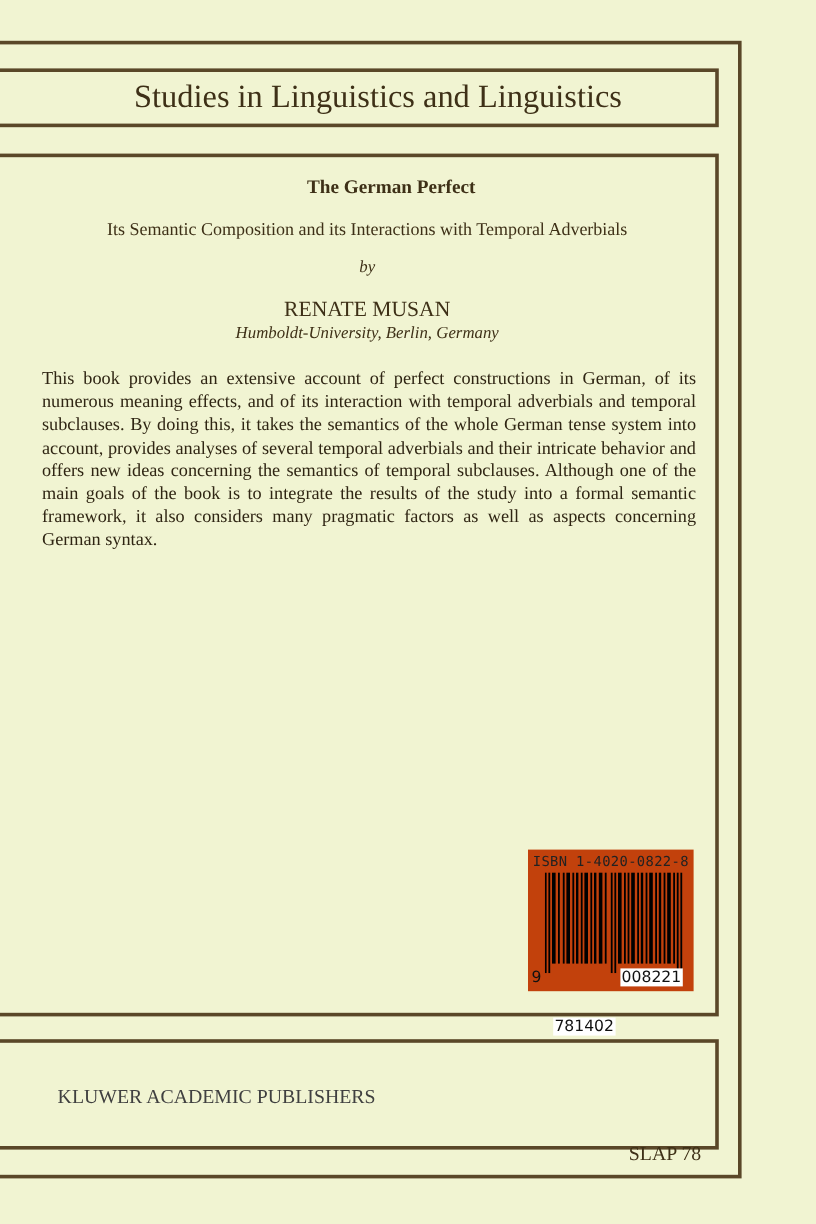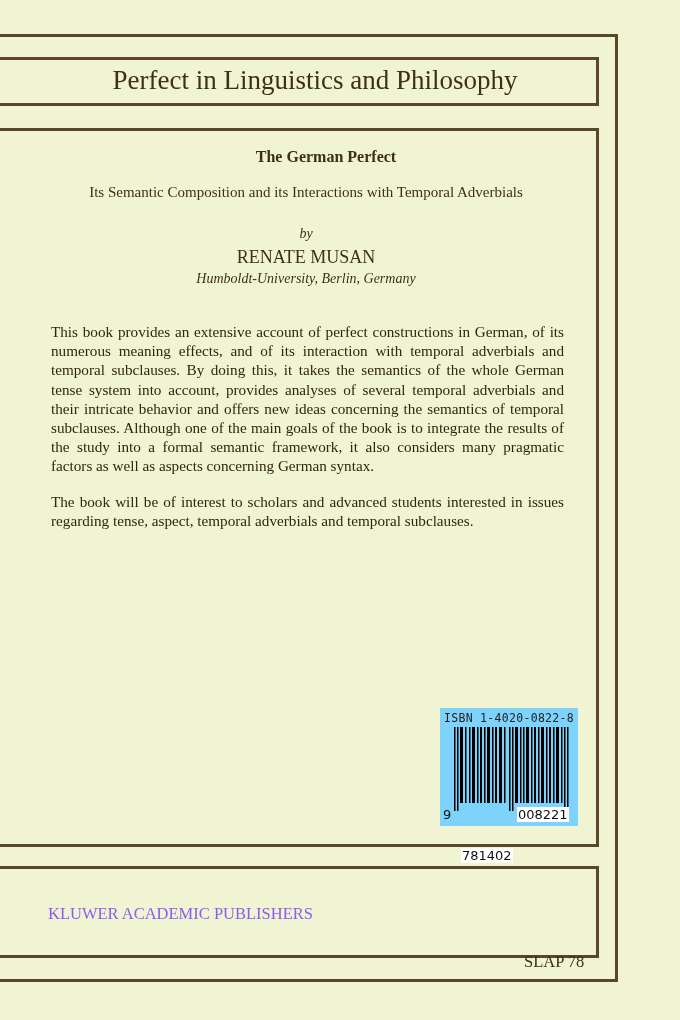--- a/index.html
+++ b/index.html
@@ -24,78 +24,77 @@
       position: absolute; left: 0; width: 630px; top: 60px;
       text-align: center; font-size: 27px; line-height: 40px;
       color: #3e3017;
     }
     .center-line {
       position: absolute; left: 0; width: 612px; text-align: center;
       color: #3e3017;
     }
     #book-title { top: 148px; font-size: 16px; font-weight: bold; margin-left: 20px; }
     #book-subtitle { top: 184px; font-size: 15px; }
-    #by-line { top: 226px; font-size: 14px; font-style: italic; }
+    #by-line { top: 216px; font-size: 14px; font-style: italic; }
     #author { top: 247px; font-size: 18px; }
     #affiliation { top: 271px; font-size: 14px; font-style: italic; }
 
     #blurb {
       position: absolute; left: 35px; top: 306px; width: 545px;
       font-size: 15.2px; line-height: 19.2px; text-align: justify;
       color: #2f2513;
     }
-    #blurb p { margin: 16px; }
+    #blurb p { margin: 0; }
 
     #barcode-block {
       position: absolute; left: 440px; top: 708px; width: 138px; height: 118px;
-      background: #7dd3fc;
+      background: #c2410c;
     }
     #isbn-label {
       position: absolute; top: 3px; left: 0; width: 138px; text-align: center;
       font-family: "DejaVu Sans Mono", "Liberation Mono", monospace;
       font-size: 11.5px; color: #222; letter-spacing: 0.3px;
     }
     #bars {
       position: absolute; left: 14px; top: 19px; width: 116px; height: 84px;
     }
     #barcode-digits {
       position: absolute; left: 0; top: 99px; width: 138px;
       font-family: "DejaVu Sans", "Liberation Sans", sans-serif;
       font-size: 13px; color: #111;
     }
     #barcode-digits .lead { position: absolute; left: 3px; }
     #barcode-digits .g1 { position: absolute; left: 21px; background:#fff; padding:0 1px;margin-top:41px; }
     #barcode-digits .g2 { position: absolute; left: 77px; background:#fff; padding:0 1px; }
 
     #publisher {
-      position: absolute; left: 48px; top: 904px; font-size: 16.5px; color: #8b5cf6;
+      position: absolute; left: 48px; top: 904px; font-size: 16.5px; color: #404040;
     }
     #series-number {
       position: absolute; left: 524px; top: 904px; font-size: 16.5px; color: #3e3017; margin-top: 48px;
     }
   </style>
 </head>
 <body>
 
 <div class="frame" id="outer-frame"></div>
 <div class="frame" id="series-box"></div>
 <div class="frame" id="main-box"></div>
 <div class="frame" id="footer-box"></div>
 
-<div id="series-title">Perfect in Linguistics and Philosophy</div>
+<div id="series-title">Studies in Linguistics and Linguistics</div>
 
 <div class="center-line" id="book-title">The German Perfect</div>
 <div class="center-line" id="book-subtitle">Its Semantic Composition and its Interactions with Temporal Adverbials</div>
 <div class="center-line" id="by-line">by</div>
 <div class="center-line" id="author">RENATE MUSAN</div>
 <div class="center-line" id="affiliation">Humboldt-University, Berlin, Germany</div>
 
 <div id="blurb">
   <p>This book provides an extensive account of perfect constructions in German, of its numerous meaning effects, and of its interaction with temporal adverbials and temporal subclauses. By doing this, it takes the semantics of the whole German tense system into account, provides analyses of several temporal adverbials and their intricate behavior and offers new ideas concerning the semantics of temporal subclauses. Although one of the main goals of the book is to integrate the results of the study into a formal semantic framework, it also considers many pragmatic factors as well as aspects concerning German syntax.</p>
-  <p>The book will be of interest to scholars and advanced students interested in issues regarding tense, aspect, temporal adverbials and temporal subclauses.</p>
 </div>
 
 <div id="barcode-block">
   <div id="isbn-label">ISBN 1-4020-0822-8</div>
   <svg id="bars" viewBox="0 0 116 84" preserveAspectRatio="none">
     <g fill="#000">
       <rect x="0" y="0" width="1.5" height="84"></rect>
         <rect x="3" y="0" width="1.5" height="84"></rect>
       <rect x="6" y="0" width="3" height="76"></rect>
         <rect x="11" y="0" width="1.5" height="76"></rect>

